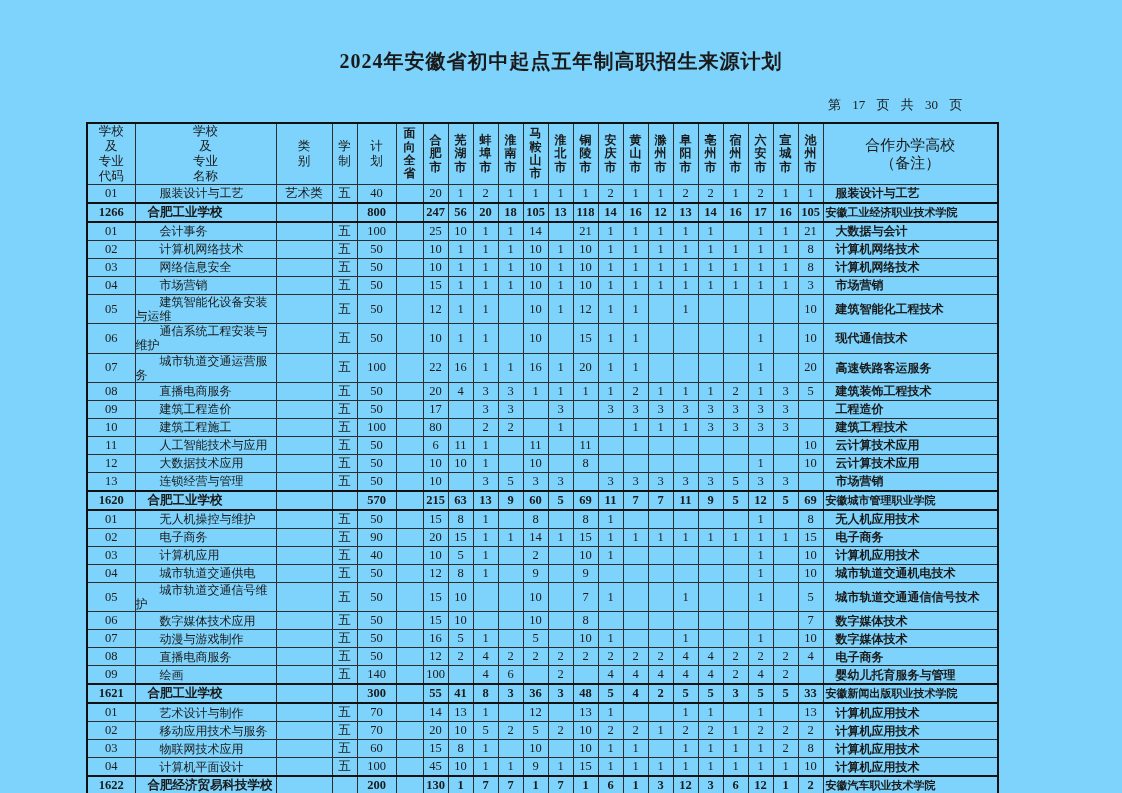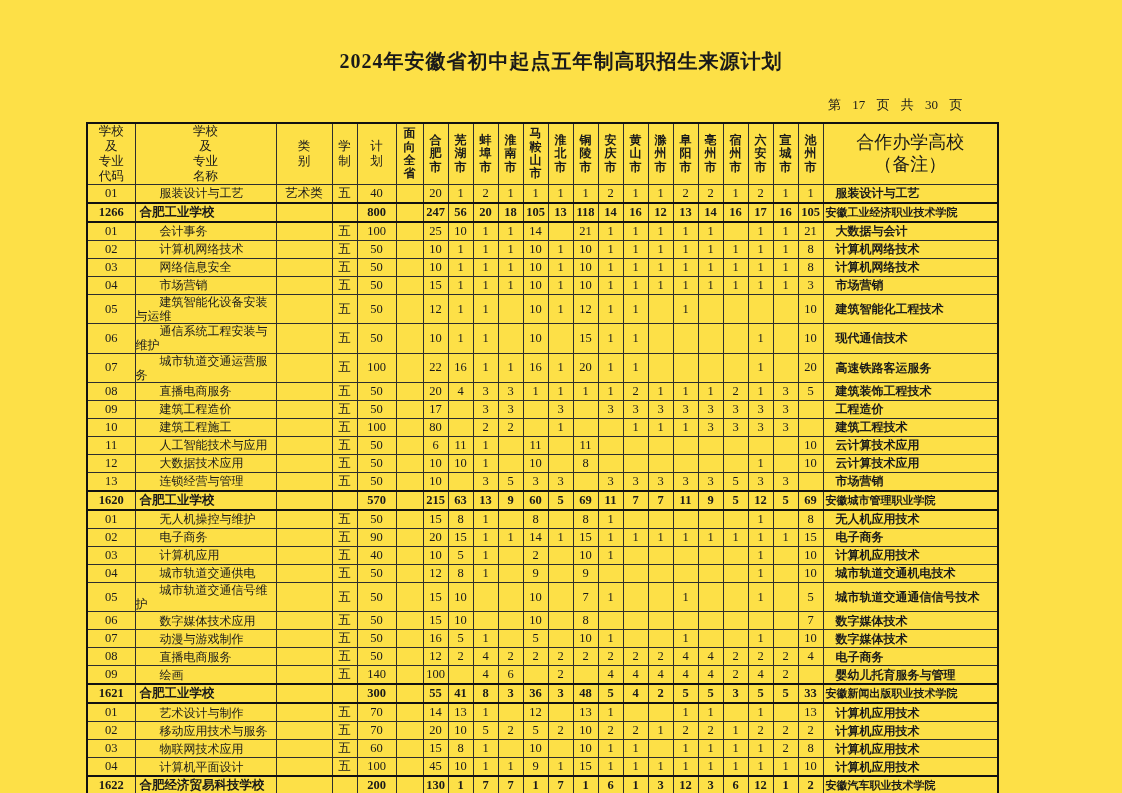--- a/index.html
+++ b/index.html
@@ -1,17 +1,17 @@
 <!DOCTYPE html>
 <html><head>
 <meta charset="utf-8">
 <style>
   html,body { margin:0; padding:0; background:#ffffff; }
   .page {
-    position:relative; width:1122px; height:793px; background:#fde047;
+    position:relative; width:1122px; height:793px; background:#7dd3fc;
     font-family:"Liberation Serif","DejaVu Serif",serif; color:#1a1a1a; overflow:hidden;
   }
   .doc-title {
     position:absolute; top:48px; left:0; width:100%; margin:0;
     text-align:center; font-size:20px; font-weight:bold; letter-spacing:1px;
   }
   .page-indicator {
     position:absolute; top:96px; left:828px; font-size:13px; word-spacing:8px;
   }
   table.plan {
@@ -19,27 +19,27 @@
     border-collapse:collapse; table-layout:fixed; border:2px solid #111;
   }
   th, td {
     border:1px solid #2e2e2e; padding:0; text-align:center; vertical-align:middle;
     font-size:12.5px; overflow:hidden;
   }
   thead th { height:58px; font-weight:normal; line-height:1.2; white-space:pre-line; }
   thead th.vert {
     word-break:break-all; line-height:1.12; font-size:12px; padding:0 6px; font-weight:bold;
   }
-  thead th.partner-h { font-size:18px;margin-top:40px; }
+  thead th.partner-h { font-size:15px;margin-top:40px; }
   tbody td { height:17px; line-height:1.18; }
   td.name  { text-align:left; }
   tr.major td.name { text-indent:24px; font-size:12px; }
   tr.major td.partner { text-align:left; padding-left:12px; font-weight:bold; font-size:12px; }
   tr.school td { font-weight:bold; border-top:2px solid #111; border-bottom:2px solid #111; }
-  tr.school td.name { padding-left:4px; font-size:12.5px; }
+  tr.school td.name { padding-left:12px; font-size:12.5px; }
   tr.school td.partner { text-align:left; padding-left:2px; font-size:11px; }
   td.num { font-family:"Liberation Serif","DejaVu Serif",serif; }
 </style>
 </head>
 <body>
 
 <div class="page">
   <h1 class="doc-title">2024年安徽省初中起点五年制高职招生来源计划</h1>
   <div class="page-indicator">第 17 页 共 30 页</div>
   <table class="plan">

